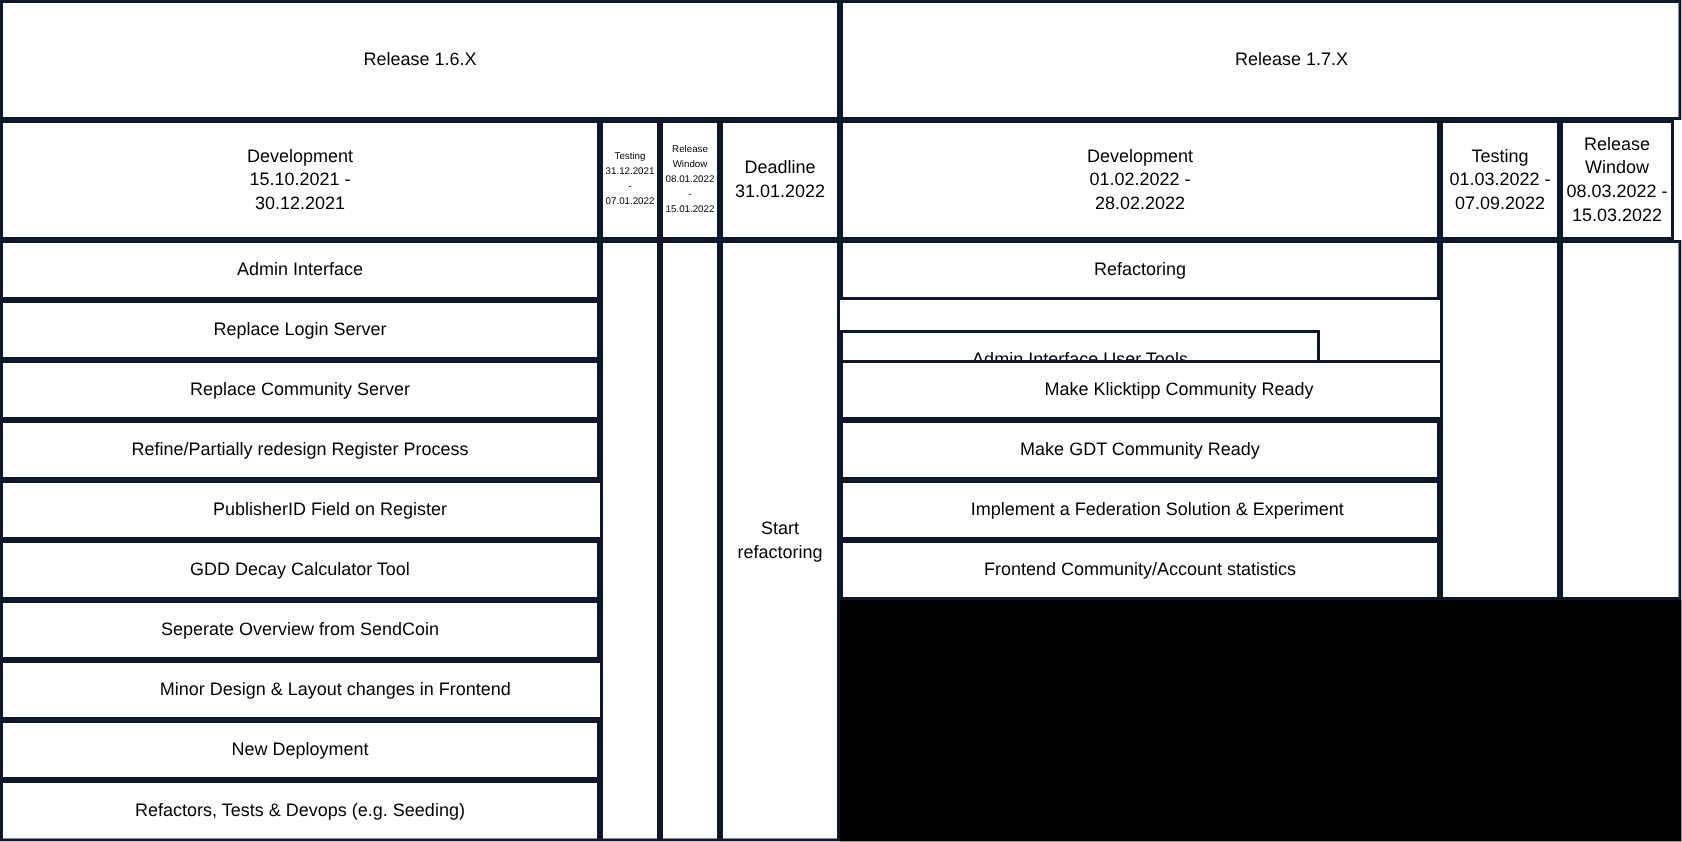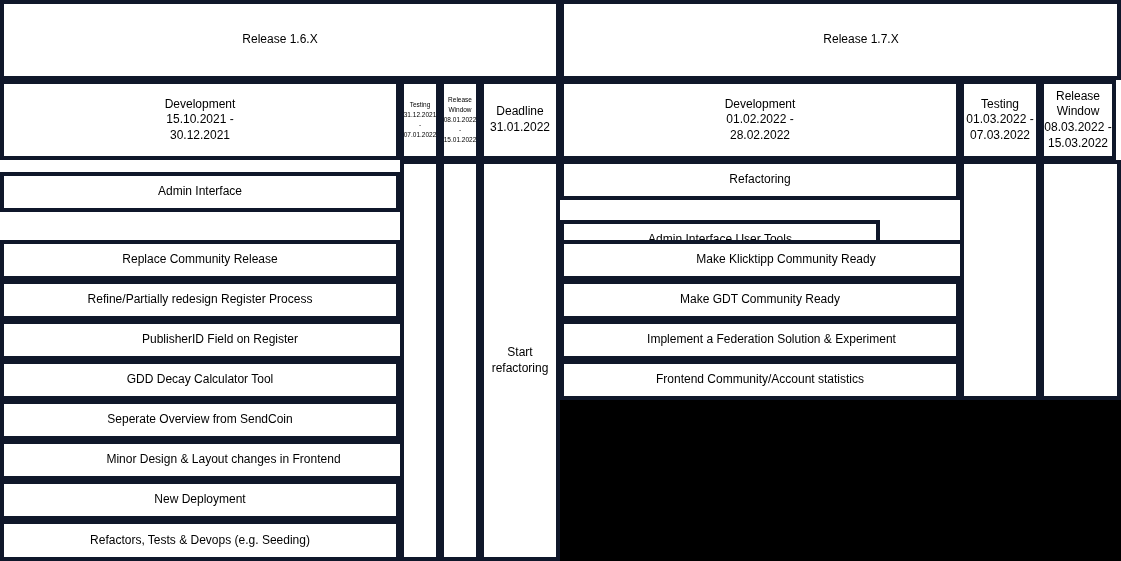--- a/index.html
+++ b/index.html
@@ -16,21 +16,21 @@
   }
   .stage {
     position: absolute;
     left: 0; top: 0;
     width: 1121px;
     height: 561px;
   }
   .cell {
     position: absolute;
     box-sizing: border-box;
-    border: 4px solid #0f172a;
+    border: 2px solid #0f172a;
     background: #ffffff;
     display: flex;
     align-items: center;
     justify-content: center;
     text-align: center;
     white-space: pre-line;
     font-size: 12px;
     line-height: 1.3;
     color: #000000;
     overflow: hidden;
@@ -62,22 +62,23 @@
 
   <div class="cell small" style="left:440px; top:80px; width:40px; height:80px;">Release
 Window
 08.01.2022
 -
 15.01.2022</div>
 
   <div class="cell" style="left:480px; top:80px; width:80px; height:80px;">Deadline
 31.01.2022</div>
 
-  <div class="cell" style="left:0px; top:172px; width:400px; height:40px;">Admin Interface</div>
-  <div class="cell" style="left:0px; top:240px; width:400px; height:40px;">Replace Community Release</div>
+  <div class="cell" style="left:0px; top:160px; width:400px; height:40px;">Admin Interface</div>
+  <div class="cell" style="left:0px; top:200px; width:400px; height:40px;">Replace Login Server</div>
+  <div class="cell" style="left:0px; top:240px; width:400px; height:40px;">Replace Community Server</div>
   <div class="cell" style="left:0px; top:280px; width:400px; height:40px;">Refine/Partially redesign Register Process</div>
   <div class="cell" style="left:0px; top:320px; width:440px; height:40px;">PublisherID Field on Register</div>
   <div class="cell" style="left:0px; top:360px; width:400px; height:40px;">GDD Decay Calculator Tool</div>
   <div class="cell" style="left:0px; top:400px; width:400px; height:40px;">Seperate Overview from SendCoin</div>
   <div class="cell" style="left:0px; top:440px; width:447px; height:40px;">Minor Design &amp; Layout changes in Frontend</div>
   <div class="cell" style="left:0px; top:480px; width:400px; height:40px;">New Deployment</div>
   <div class="cell" style="left:0px; top:520px; width:400px; height:41px;">Refactors, Tests &amp; Devops (e.g. Seeding)</div>
 
   <div class="cell" style="left:400px; top:160px; width:40px; height:401px;"></div>
   <div class="cell" style="left:440px; top:160px; width:40px; height:401px;"></div>
@@ -85,21 +86,21 @@
 refactoring</div>
 
   <div class="cell" style="left:560px; top:0px; width:561px; height:80px;padding-left:41px;">Release 1.7.X</div>
 
   <div class="cell" style="left:560px; top:80px; width:400px; height:80px;">Development
 01.02.2022 -
 28.02.2022</div>
 
   <div class="cell" style="left:960px; top:80px; width:80px; height:80px;">Testing
 01.03.2022 -
-07.03.2022</div>
+07.09.2022</div>
 
   <div class="cell" style="left:1040px; top:80px; width:76px; height:80px;">Release
 Window
 08.03.2022 -
 15.03.2022</div>
 
   <div class="cell" style="left:560px; top:160px; width:400px; height:40px;">Refactoring</div>
   <div class="cell" style="left:560px; top:200px; width:320px; height:40px;margin-top:20px;">Admin Interface User Tools</div>
   <div class="cell" style="left:560px; top:240px; width:452px; height:40px;">Make Klicktipp Community Ready</div>
   <div class="cell" style="left:560px; top:280px; width:400px; height:40px;">Make GDT Community Ready</div>

